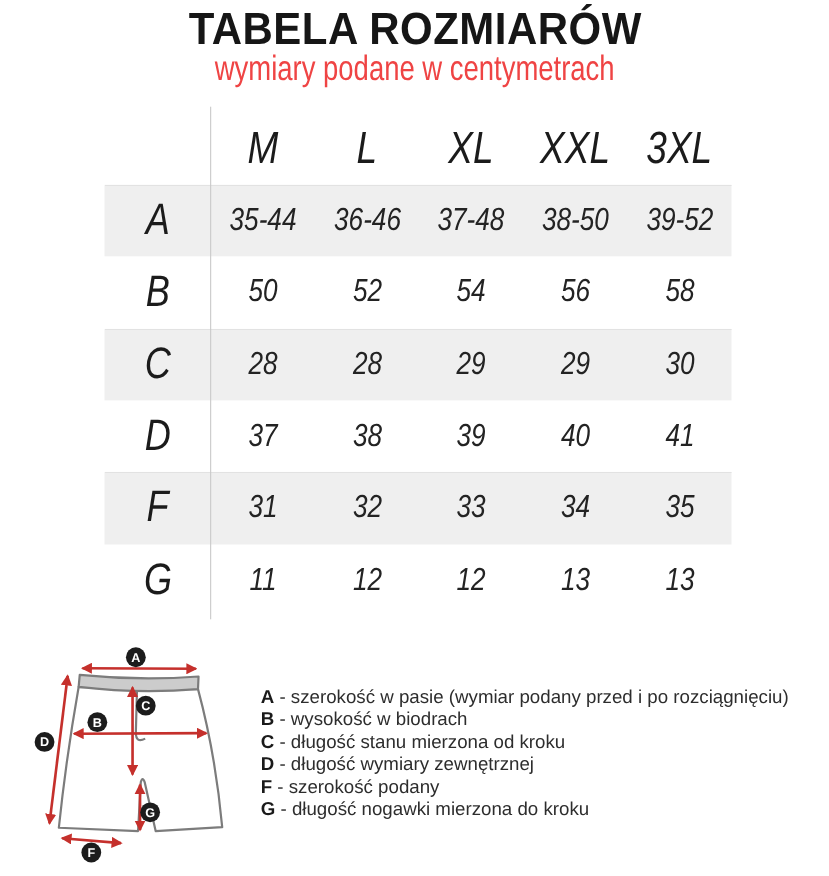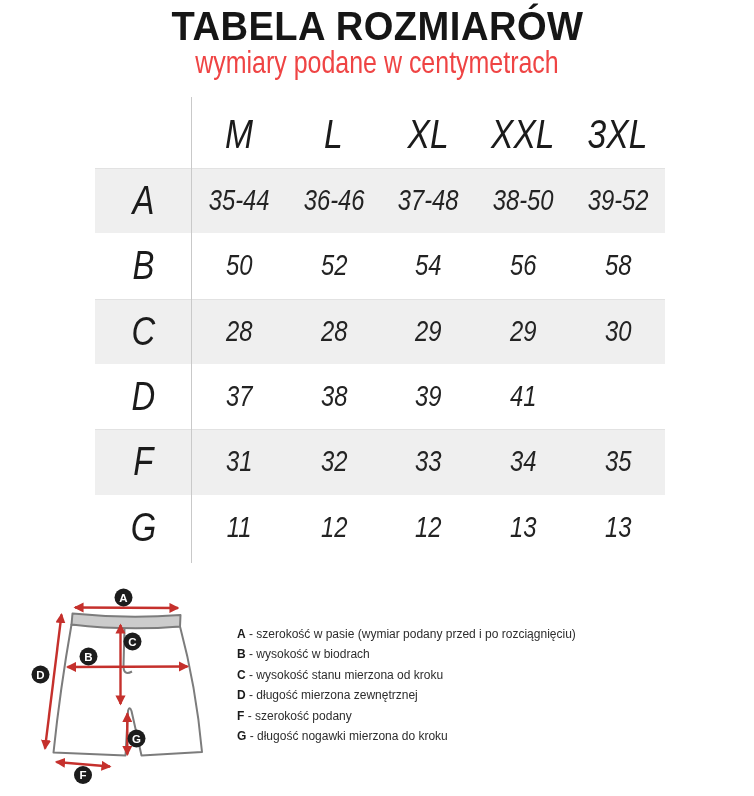--- a/index.html
+++ b/index.html
@@ -58,21 +58,21 @@
     font-size: 11.5px; font-weight: bold; fill: #ffffff;
     text-anchor: middle;
   }
 
   
   .legend {
     position: absolute; left: 237px; top: 624px;
     list-style: none;
   }
   .legend li {
-    font-size: 12px; line-height: 20.4px;
+    font-size: 17px; line-height: 20.4px;
     color: #2d2d2d; white-space: nowrap;
   }
   .legend b { font-weight: bold; color: #1a1a1a; }
 </style>
 </head>
 <body>
 
 <div class="page">
 
   <h1 class="title">
@@ -175,20 +175,23 @@
               <span class="cond-i label-txt">D</span>
             </div>
             <div class="vcell">
               <span class="cond-i value-txt">37</span>
             </div>
             <div class="vcell">
               <span class="cond-i value-txt">38</span>
             </div>
             <div class="vcell">
               <span class="cond-i value-txt">39</span>
+            </div>
+            <div class="vcell">
+              <span class="cond-i value-txt">40</span>
             </div>
             <div class="vcell">
               <span class="cond-i value-txt">41</span>
             </div>
           </div>
         </div>
         <div class="trow striped">
           <div class="band">
             <div class="lcell">
               <span class="cond-i label-txt">F</span>
@@ -281,19 +284,19 @@
       <g>
         <circle cx="83" cy="775" r="9" fill="#1c1c1c"></circle>
         <text class="badge-letter" x="83" y="779.1">F</text>
       </g>
     </g>
   </svg>
 
   <ul class="legend" id="legend">
       <li><b>A</b><span> - </span><span>szerokość w pasie (wymiar podany przed i po rozciągnięciu)</span></li>
       <li><b>B</b><span> - </span><span>wysokość w biodrach</span></li>
-      <li><b>C</b><span> - </span><span>wysokość stanu mierzona od kroku</span></li>
-      <li><b>D</b><span> - </span><span>długość mierzona zewnętrznej</span></li>
+      <li><b>C</b><span> - </span><span>długość stanu mierzona od kroku</span></li>
+      <li><b>D</b><span> - </span><span>długość wymiary zewnętrznej</span></li>
       <li><b>F</b><span> - </span><span>szerokość podany</span></li>
       <li><b>G</b><span> - </span><span>długość nogawki mierzona do kroku</span></li>
     </ul>
 
 </div>
 
 </body></html>

